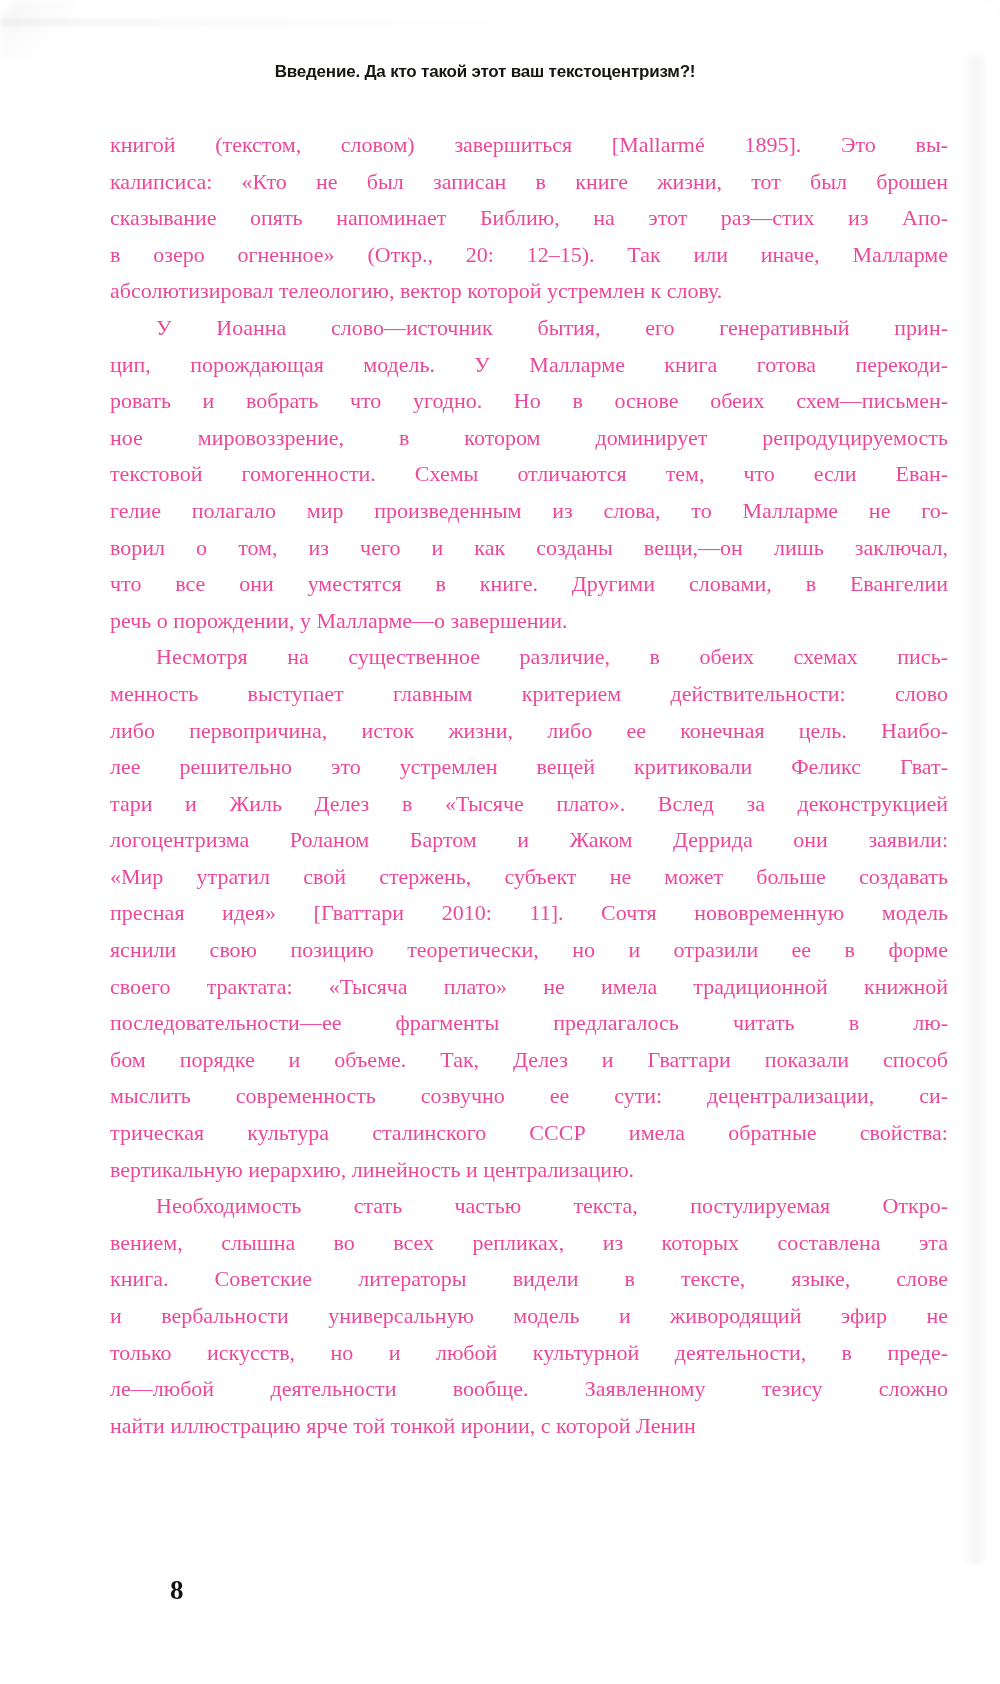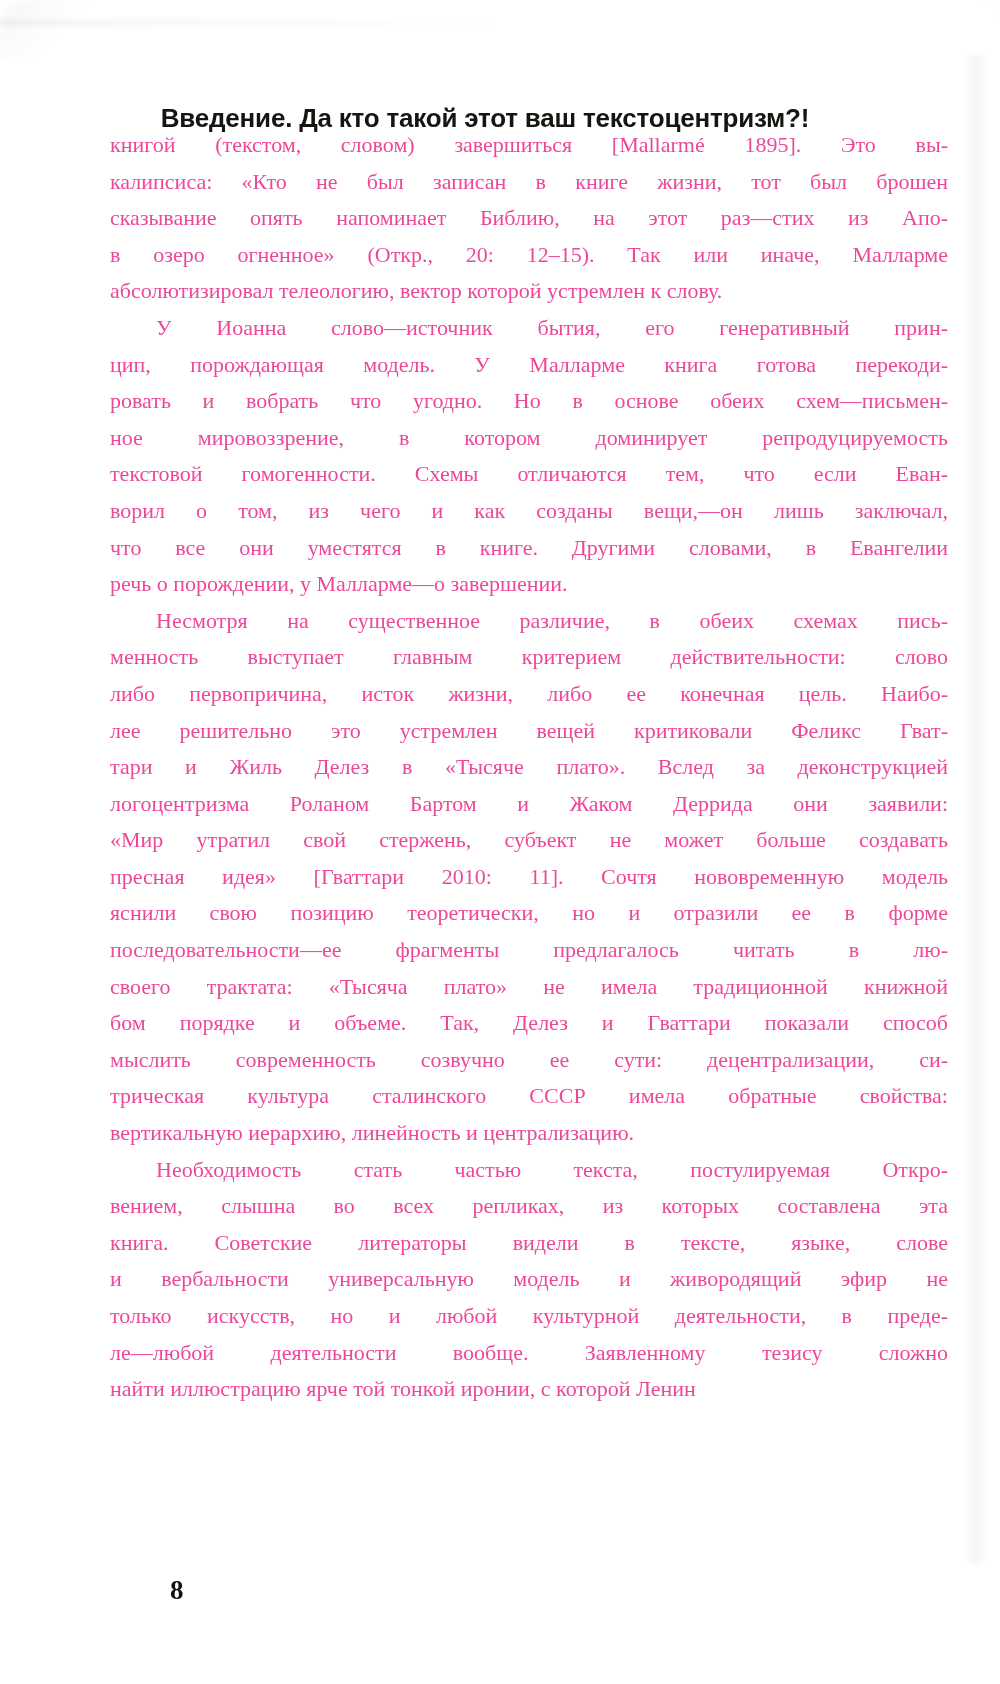--- a/index.html
+++ b/index.html
@@ -48,26 +48,25 @@
   .running-header {
     position: absolute;
     left: 110px;
     top: 62px;
     width: 838px;
     padding-right: 88px;
     box-sizing: border-box;
     text-align: center;
     font-family: "Liberation Sans", sans-serif;
     font-weight: bold;
-    font-size: 26px;
+    font-size: 17px;
     line-height: 1.2;
     letter-spacing: -0.2px;
     color: #171512;
     white-space: nowrap;
-    margin-top: 41px;
   }
   .text-block {
     position: absolute;
     left: 110px;
     top: 127px;
     width: 838px;
     font-family: "Liberation Serif", serif;
     font-size: 22px;
     line-height: 36.6px;
     color: #ec4899;
@@ -108,36 +107,37 @@
           <div class="line">сказывание опять напоминает Библию, на этот раз—стих из Апо-</div>
           <div class="line">в озеро огненное» (Откр., 20: 12–15). Так или иначе, Малларме</div>
           <div class="line last">абсолютизировал телеологию, вектор которой устремлен к слову.</div>
         </div>
         <div class="para indented">
           <div class="line">У Иоанна слово—источник бытия, его генеративный прин-</div>
           <div class="line">цип, порождающая модель. У Малларме книга готова перекоди-</div>
           <div class="line">ровать и вобрать что угодно. Но в основе обеих схем—письмен-</div>
           <div class="line">ное мировоззрение, в котором доминирует репродуцируемость</div>
           <div class="line">текстовой гомогенности. Схемы отличаются тем, что если Еван-</div>
+          <div class="line">гелие полагало мир произведенным из слова, то Малларме не го-</div>
           <div class="line">ворил о том, из чего и как созданы вещи,—он лишь заключал,</div>
           <div class="line">что все они уместятся в книге. Другими словами, в Евангелии</div>
           <div class="line last">речь о порождении, у Малларме—о завершении.</div>
         </div>
         <div class="para indented">
           <div class="line">Несмотря на существенное различие, в обеих схемах пись-</div>
           <div class="line">менность выступает главным критерием действительности: слово</div>
           <div class="line">либо первопричина, исток жизни, либо ее конечная цель. Наибо-</div>
           <div class="line">лее решительно это устремлен вещей критиковали Феликс Гват-</div>
           <div class="line">тари и Жиль Делез в «Тысяче плато». Вслед за деконструкцией</div>
           <div class="line">логоцентризма Роланом Бартом и Жаком Деррида они заявили:</div>
           <div class="line">«Мир утратил свой стержень, субъект не может больше создавать</div>
           <div class="line">пресная идея» [Гваттари 2010: 11]. Сочтя нововременную модель</div>
           <div class="line">яснили свою позицию теоретически, но и отразили ее в форме</div>
+          <div class="line">своего трактата: «Тысяча плато» не имела традиционной книжной</div>
           <div class="line">последовательности—ее фрагменты предлагалось читать в лю-</div>
-          <div class="line">своего трактата: «Тысяча плато» не имела традиционной книжной</div>
           <div class="line">бом порядке и объеме. Так, Делез и Гваттари показали способ</div>
           <div class="line">мыслить современность созвучно ее сути: децентрализации, си-</div>
           <div class="line">трическая культура сталинского СССР имела обратные свойства:</div>
           <div class="line last">вертикальную иерархию, линейность и централизацию.</div>
         </div>
         <div class="para indented">
           <div class="line">Необходимость стать частью текста, постулируемая Откро-</div>
           <div class="line">вением, слышна во всех репликах, из которых составлена эта</div>
           <div class="line">книга. Советские литераторы видели в тексте, языке, слове</div>
           <div class="line">и вербальности универсальную модель и живородящий эфир не</div>

